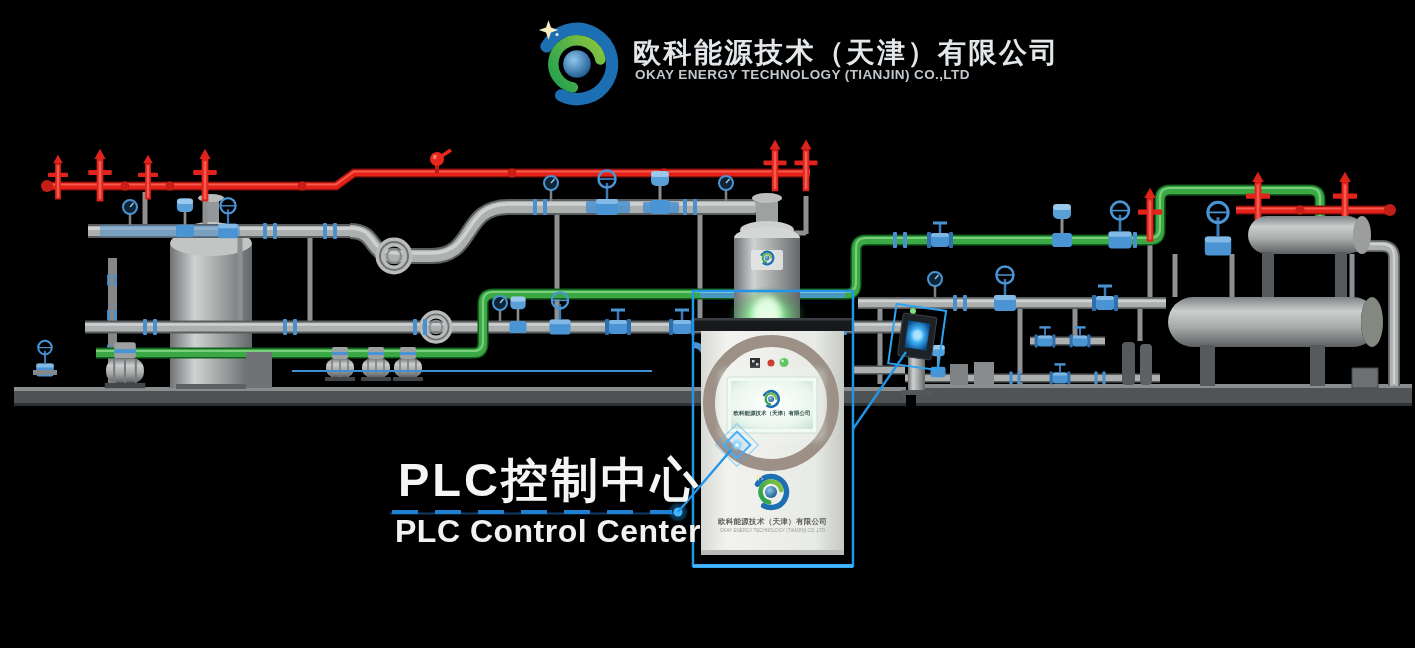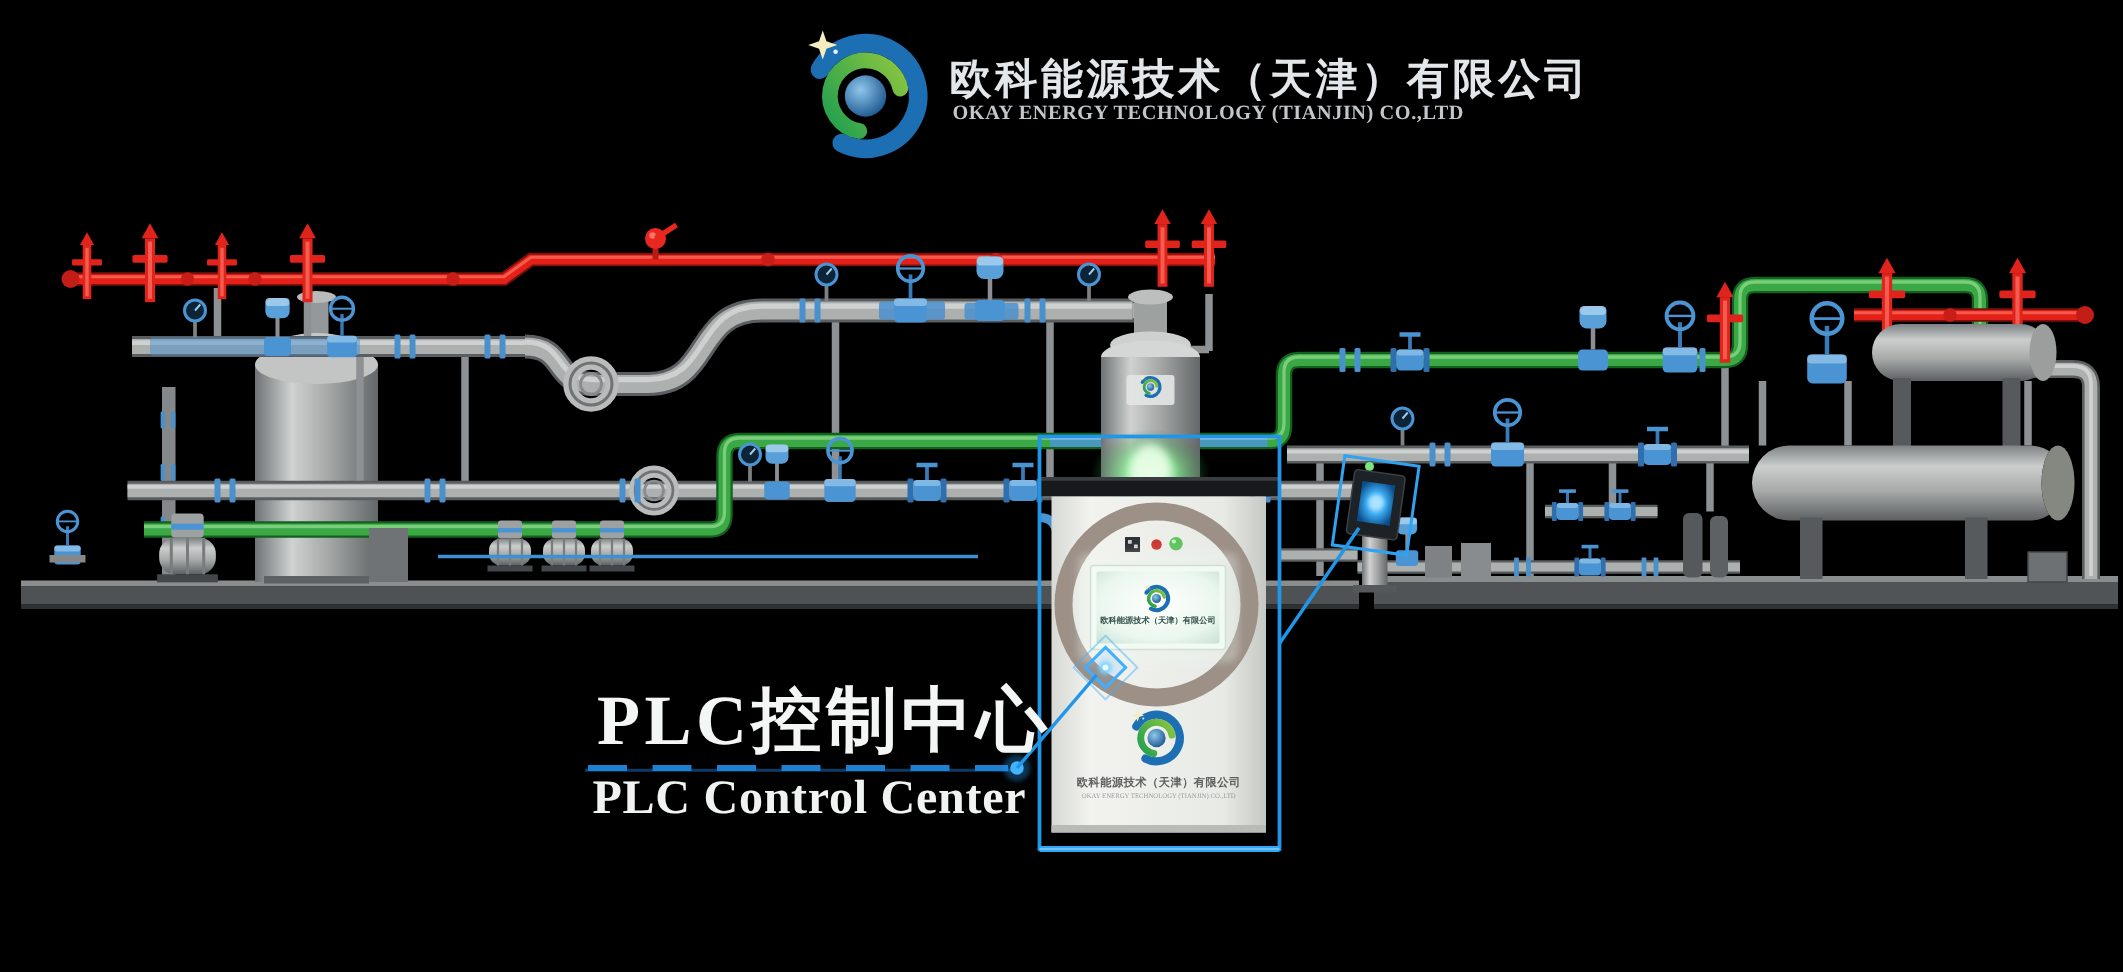--- a/index.html
+++ b/index.html
@@ -2,21 +2,21 @@
 <html style="--hl: #2196e8; --pipe-red: #e32119; --pipe-green: #3aa845; --valve-blue: #4a94d4; --glow-green: #8dff9a; --cab-white: #eef0ec; --ring: #9c9087;"><head>
 <meta charset="utf-8">
 <style>
   :root{
     --hl:#2196e8; --hl-bright:#45b6ff;
     --pipe-red:#e32119; --pipe-green:#3aa845; --valve-blue:#4a94d4;
     --glow-green:#8dff9a; --cab-white:#eef0ec; --ring:#9c9087;
   }
   html,body{margin:0;padding:0;background:#000;}
   .stage{position:relative;width:1415px;height:648px;background:#000;overflow:hidden;
-         font-family:Liberation Serif, serif;}
+         font-family:Liberation Sans, sans-serif;}
   .stage svg{position:absolute;left:0;top:0;}
   .abs{position:absolute;white-space:nowrap;}
   
   .hdr-zh{left:633px;top:34px;font-size:28px;font-weight:700;color:#e3e7ea;letter-spacing:2.5px;}
   .hdr-en{left:635px;top:67px;font-size:13.5px;font-weight:700;color:#c2c7cc;letter-spacing:0.4px;}
   
   .co-zh{left:398px;top:449px;font-size:47px;font-weight:600;color:#f4f6f5;letter-spacing:3px;}
   .co-en{left:395px;top:513px;font-size:32px;font-weight:600;color:#f1f3f2;letter-spacing:0.5px;}
   
   .scr-txt{left:728px;top:410px;width:88px;text-align:center;font-size:5.5px;color:#33504a;font-weight:700;}

